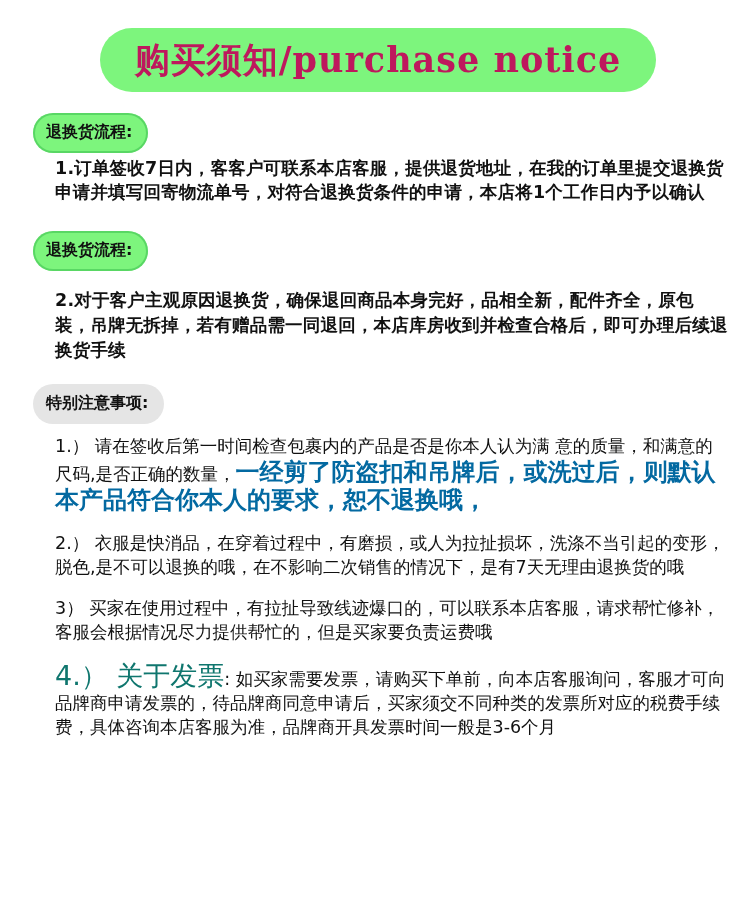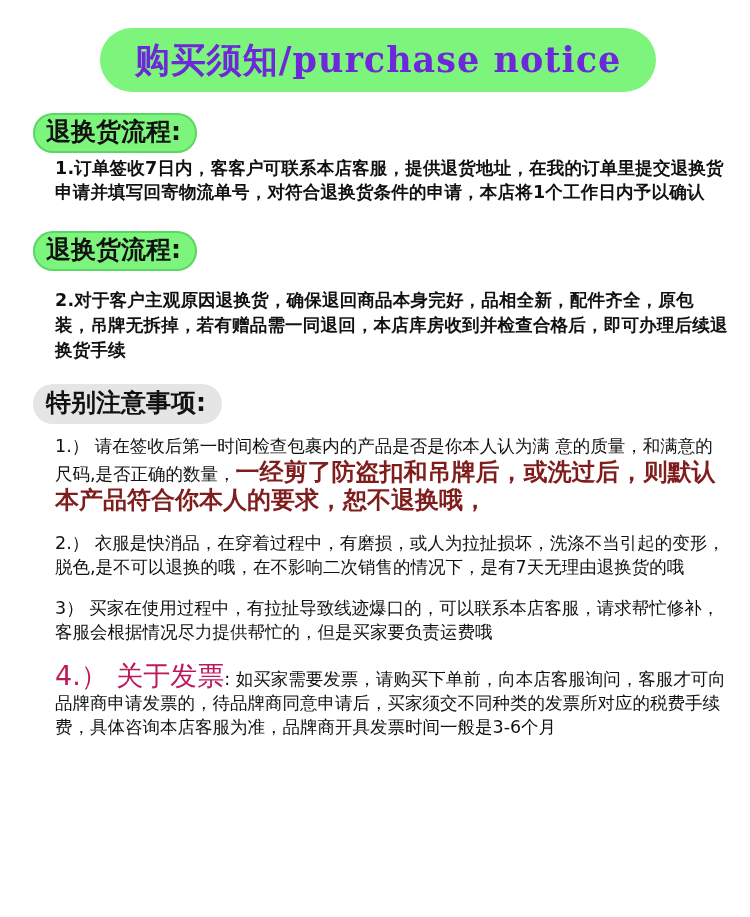--- a/index.html
+++ b/index.html
@@ -13,48 +13,48 @@
     padding:0 5px 0 38px;background:#ffffff;
   }
   
   .title-pill{
     width:556px;height:64px;margin:28px 0 0 62px;
     background:#7df57d;border-radius:33px;
     display:flex;align-items:center;justify-content:center;
   }
   .title-text{
     font-family:"DejaVu Serif","Liberation Serif",serif;
-    font-weight:bold;font-size:35px;color:#6d28d9;letter-spacing:1px;
+    font-weight:bold;font-size:35px;color:#be185d;letter-spacing:1px;
     white-space:nowrap;
   }
   
   .section-pill{
     display:inline-block;margin-left:-5px;
     padding:4px 16px 6px 13px;border-radius:21px;
-    font-size:25px;font-weight:bold;color:#111;line-height:30px;
+    font-size:16px;font-weight:bold;color:#111;line-height:30px;
     white-space:nowrap;
   }
   .green-pill{background:#7df57d;box-shadow:inset 0 0 0 2px rgba(46,180,70,0.45);}
   .orange-pill{background:#e5e5e5;box-shadow:none;}
   .big-pill{padding:7px 20px 9px 16px;border-radius:26px;}
   
   p.body{margin:17px;font-size:17.5px;color:#111;}
   .sec-process .section-pill{margin-top:21px;}
   .sec-process p.body{font-weight:700;line-height:24px;letter-spacing:0.2px;}
   .sec-process p.body:first-of-type{margin-top:3px;}
   .sec-conditions .section-pill{margin-top:10px;}
   .sec-conditions p.body{font-weight:700;line-height:25px;letter-spacing:0.2px;}
   .sec-notes .section-pill{margin-top:4px;}
   .sec-notes p.body{font-weight:400;line-height:24px;}
   .sec-notes p.body:first-of-type{margin-top:10px;}
   .pink-highlight{
-    color:#7f1d1d;font-weight:700;font-size:24px;line-height:28px;
+    color:#0369a1;font-weight:700;font-size:24px;line-height:28px;
   }
   .red-label{
-    color:#be185d;font-size:27px;line-height:30px;
+    color:#0f766e;font-size:27px;line-height:30px;
   }
   .sec-notsuit .section-pill{margin-top:8px;}
   .sec-notsuit p.body{font-weight:400;line-height:28px;}
   .sec-notsuit p.body:first-of-type{margin-top:12px;}
 </style>
 </head>
 <body>
 
 <div class="page">
 

